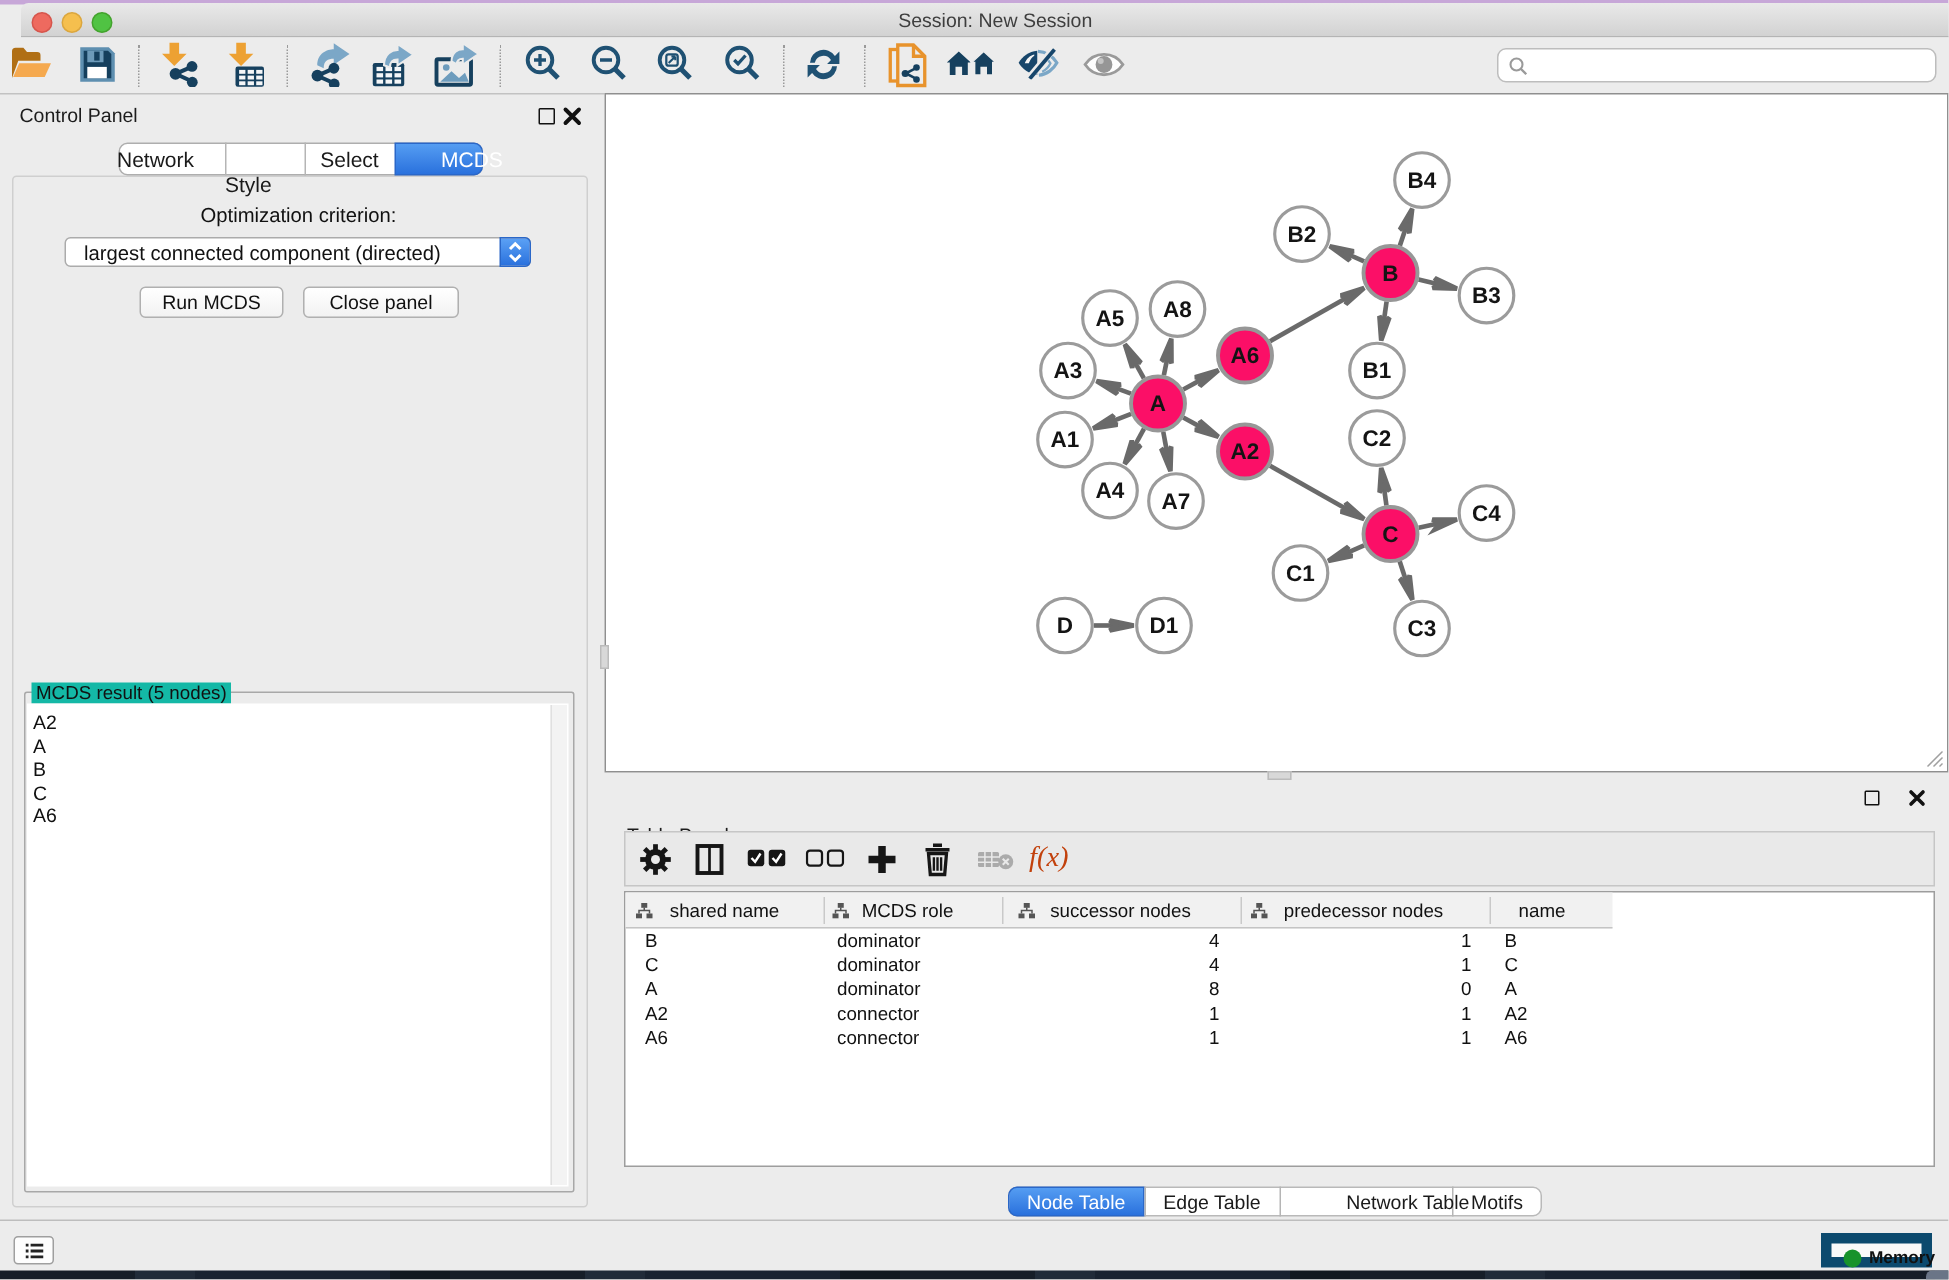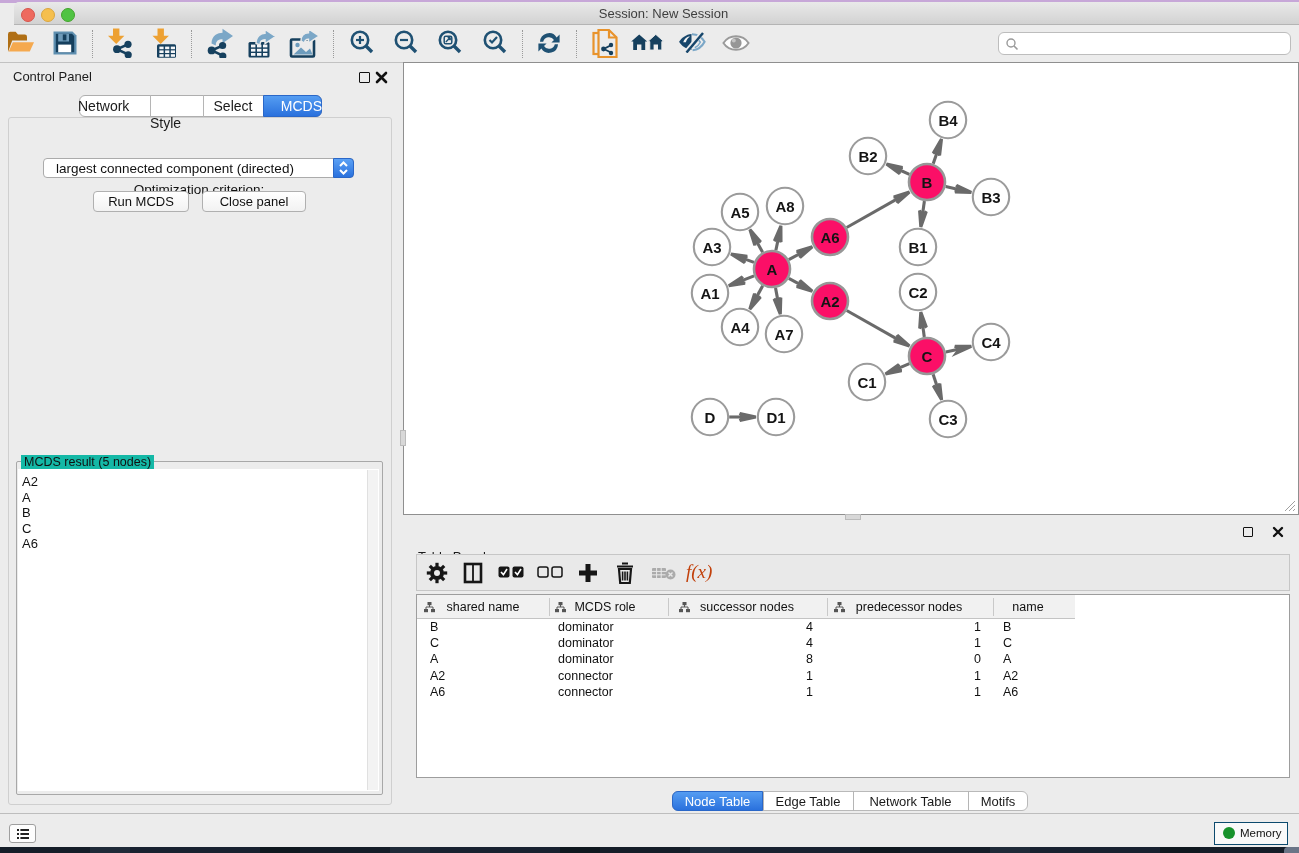--- a/index.html
+++ b/index.html
@@ -175,23 +175,23 @@
 
 <div class="abs" style="left:8px;top:117px;width:382px;height:686px;background:#ececec;border:1px solid #cfcfcf;border-radius:3px;"></div>
 
 <div class="abs" style="left:79px;top:95px;width:243px;height:22px;background:#fff;border:1px solid #aeaeae;border-radius:6px;box-sizing:border-box;"></div>
 <div class="abs" style="left:150px;top:95px;width:1px;height:22px;background:#b5b5b5;"></div>
 <div class="abs" style="left:203px;top:95px;width:1px;height:22px;background:#b5b5b5;"></div>
 <div class="abs" style="left:263px;top:95px;width:59px;height:22px;background:linear-gradient(#559df2,#2a71dd);border:1px solid #2a67c8;border-radius:0 6px 6px 0;box-sizing:border-box;"></div>
 <div class="abs" style="left:78px;top:98px;width:71px;font-size:14px;color:#1a1a1a;">Network</div>
 <div class="abs" style="left:150px;top:115px;width:53px;text-align:left;font-size:14px;color:#1a1a1a;">Style</div>
 <div class="abs" style="left:203px;top:98px;width:60px;text-align:center;font-size:14px;color:#1a1a1a;">Select</div>
-<div class="abs" style="left:263px;top:98px;width:59px;text-align:right;font-size:14px;color:#fff;">MCDS</div>
-
-<div class="abs" style="left:0;top:136px;width:398px;text-align:center;font-size:13.5px;color:#111;margin-top:46px;">Optimization criterion:</div>
+<div class="abs" style="left:263px;top:98px;width:59px;text-align:left;font-size:14px;color:#fff;padding-left:31px;">MCDS</div>
+
+<div class="abs" style="left:0;top:136px;width:398px;text-align:center;font-size:13.5px;color:#111;">Optimization criterion:</div>
 <div class="abs" style="left:43px;top:158px;width:311px;height:20px;background:#fff;border:1px solid #ababab;border-radius:4px;box-sizing:border-box;">
  <div class="abs" style="left:12px;top:2px;font-size:13.5px;color:#111;">largest connected component (directed)</div>
  <div class="abs" style="right:-1px;top:-1px;width:21px;height:20px;background:linear-gradient(#5ba1f5,#2a71dd);border:1px solid #2a67c8;border-radius:0 4px 4px 0;box-sizing:border-box;">
   <svg width="19" height="18" viewBox="0 0 19 18">
    <path d="M6 7 L9.5 3.5 L13 7" fill="none" stroke="#fff" stroke-width="2"></path>
    <path d="M6 11 L9.5 14.5 L13 11" fill="none" stroke="#fff" stroke-width="2"></path>
   </svg>
  </div>
 </div>
 <div class="btn" style="left:93px;top:191px;width:94px;height:19px;line-height:19px;">Run MCDS</div>
@@ -416,35 +416,35 @@
  <div style="position:absolute;left:586px;">B<br>C<br>A<br>A2<br>A6</div>
 </div>
 
 <div class="abs" style="left:672px;top:791px;width:356px;height:20px;background:#fff;border:1px solid #b9b9b9;border-radius:6px;box-sizing:border-box;"></div>
 <div class="abs" style="left:672px;top:791px;width:91px;height:20px;background:linear-gradient(#559df2,#2a71dd);border:1px solid #2a67c8;border-radius:6px 0 0 6px;box-sizing:border-box;"></div>
 <div class="abs" style="left:763px;top:791px;width:1px;height:20px;background:#b5b5b5;"></div>
 <div class="abs" style="left:853px;top:791px;width:1px;height:20px;background:#b5b5b5;"></div>
 <div class="abs" style="left:968px;top:791px;width:1px;height:20px;background:#b5b5b5;"></div>
 <div class="abs" style="left:672px;top:794px;width:91px;text-align:center;font-size:13px;color:#fff;">Node Table</div>
 <div class="abs" style="left:763px;top:794px;width:90px;text-align:center;font-size:13px;color:#1a1a1a;">Edge Table</div>
-<div class="abs" style="left:853px;top:794px;width:115px;text-align:center;font-size:13px;color:#1a1a1a;">Network Table</div>
+<div class="abs" style="left:853px;top:794px;width:115px;text-align:center;font-size:13px;color:#1a1a1a;padding-left:28px;">Network Table</div>
 <div class="abs" style="left:968px;top:794px;width:60px;text-align:center;font-size:13px;color:#1a1a1a;">Motifs</div>
 
 <div class="abs" style="left:0;top:813px;width:1299px;height:1px;background:#bdbdbd;"></div>
 <div class="abs" style="left:9px;top:824px;width:27px;height:19px;background:#fdfdfd;border:1px solid #9f9f9f;border-radius:3px;box-sizing:border-box;">
  <svg style="position:absolute;left:7px;top:4px;" width="12" height="10" viewBox="0 0 12 10">
   <g fill="#222">
         <rect x="0" y="0" width="2" height="2"></rect>
         <rect x="0" y="4" width="2" height="2"></rect>
         <rect x="0" y="8" width="2" height="2"></rect>
   <rect x="3.4" y="0" width="8.6" height="2"></rect>
         <rect x="3.4" y="4" width="8.6" height="2"></rect>
         <rect x="3.4" y="8" width="8.6" height="2"></rect>
       </g>
  </svg>
 </div>
-<div class="abs" style="left:1214px;top:822px;width:74px;height:23px;background:#f9f9f9;border:1px solid #0c4a6e;box-sizing:border-box;">
+<div class="abs" style="left:1214px;top:822px;width:74px;height:23px;background:#f9f9f9;border:7px solid #0c4a6e;box-sizing:border-box;font-weight:bold;">
  <div style="position:absolute;left:8px;top:4px;width:12px;height:12px;border-radius:50%;background:#17922b;"></div>
  <div style="position:absolute;left:25px;top:4px;font-size:11.5px;color:#111;">Memory</div>
 </div>
 
 <div class="abs" style="left:0;top:847px;width:1299px;height:6px;background:repeating-linear-gradient(90deg,#151d28 0 90px,#202b39 90px 130px,#182230 130px 260px,#10181f 260px 300px);"></div>
 <div class="abs" style="left:1284px;top:847px;width:15px;height:6px;background:#6a7587;border-radius:4px 0 0 0;"></div>
 
 </body></html>

